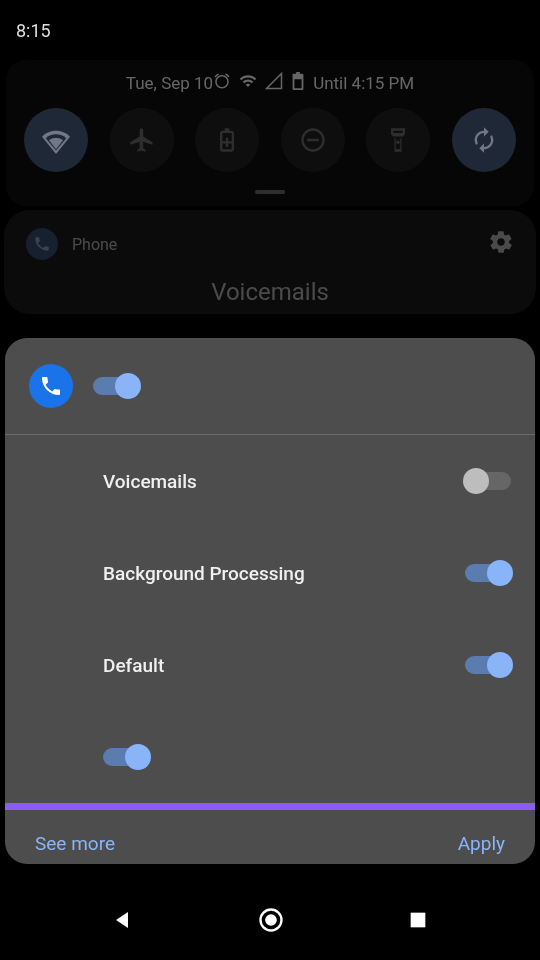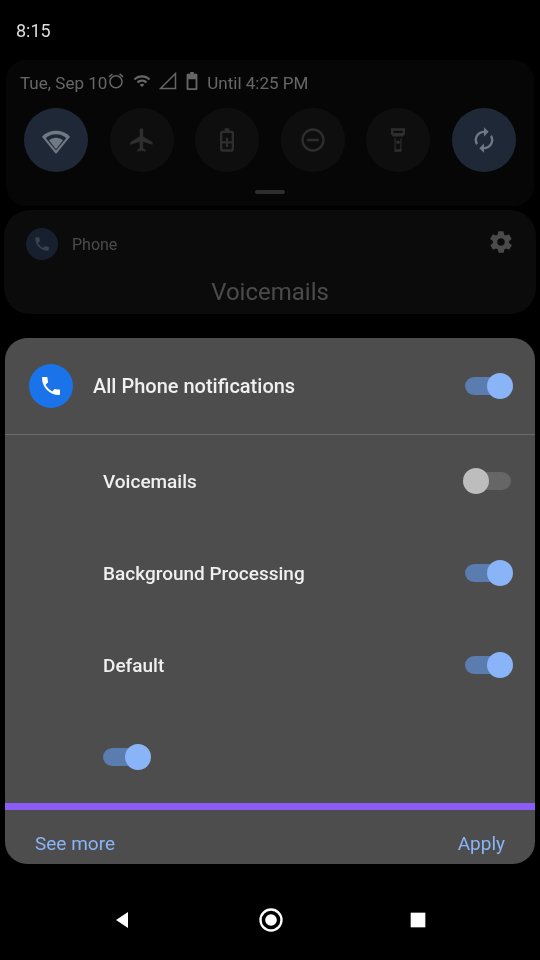--- a/index.html
+++ b/index.html
@@ -21,21 +21,21 @@
     }
     .qs-panel {
       margin: 0 6px;
       border-radius: 20px;
       background: #0c0c0c;
       padding: 12px 14px 8px;
     }
     .qs-header {
       display: flex;
       align-items: center;
-      justify-content: flex-start;
+      justify-content: center;
       color: #bbb;
       font-size: 17px;
       margin-bottom: 14px;
     }
     .qs-header-right {
       display: flex;
       align-items: center;
       gap: 8px;
     }
     .qs-tiles {
@@ -195,21 +195,21 @@
           </svg></span>
       <span><svg width="18" height="18" viewBox="0 0 24 24" fill="#bbb">
             <path d="M1 9l2 2c5-5 13-5 18 0l2-2C16.9 2.9 7.1 2.9 1 9zm8 8l3 3 3-3c-1.7-1.7-4.3-1.7-6 0zM5 13l2 2c2.8-2.8 7.2-2.8 10 0l2-2c-3.9-3.9-10.1-3.9-14 0z"></path>
           </svg></span>
       <span><svg width="18" height="18" viewBox="0 0 24 24" fill="none" stroke="#bbb" stroke-width="2">
             <path d="M2 22h20V2L2 22z"></path>
           </svg></span>
       <span><svg width="14" height="18" viewBox="0 0 12 20" fill="#bbb">
             <path d="M8 0H4v2H1c-.6 0-1 .4-1 1v16c0 .6.4 1 1 1h10c.6 0 1-.4 1-1V3c0-.6-.4-1-1-1H8V0zM2 8h8v10H2V8z"></path>
           </svg></span>
-      <span>Until 4:25 PM</span>
+      <span>Until 4:15 PM</span>
     </div>
   </div>
   <div class="qs-tiles">
     <div class="qs-tile active">
       <svg viewBox="0 0 24 24">
           <path d="M12 4C7 4 2.7 6 0 9.2L12 24 24 9.2C21.3 6 17 4 12 4z"></path>
           <path fill="#3a4a63" d="M12 7C8.5 7 5.4 8.3 3.2 10.4L12 21l8.8-10.6C18.6 8.3 15.5 7 12 7z"></path>
           <path d="M12 10c-2.3 0-4.4.9-6 2.3L12 20l6-7.7c-1.6-1.4-3.7-2.3-6-2.3z"></path>
         </svg>
     </div>
@@ -262,21 +262,20 @@
 
 <div class="dim-overlay"></div>
 
 <div class="sheet">
   <div class="sheet-header">
     <span class="phone-icon-lg">
       <svg viewBox="0 0 24 24">
           <path d="M6.6 10.8c1.4 2.8 3.8 5.2 6.6 6.6l2.2-2.2c.3-.3.7-.4 1-.2 1.1.4 2.3.6 3.6.6.6 0 1 .4 1 1V20c0 .6-.4 1-1 1C10.6 21 3 13.4 3 4c0-.6.4-1 1-1h3.5c.6 0 1 .4 1 1 0 1.2.2 2.4.6 3.6.1.3 0 .7-.2 1l-2.3 2.2z"></path>
         </svg>
     </span>
-    <span class="sheet-header-label">All Phone notifications</span>
     <div class="toggle on">
         <div class="knob"></div>
       </div>
   </div>
   <div class="sheet-list">
     <div class="sheet-item">
       <span class="sheet-item-label">Voicemails</span>
       <div class="toggle off">
           <div class="knob"></div>
         </div>

